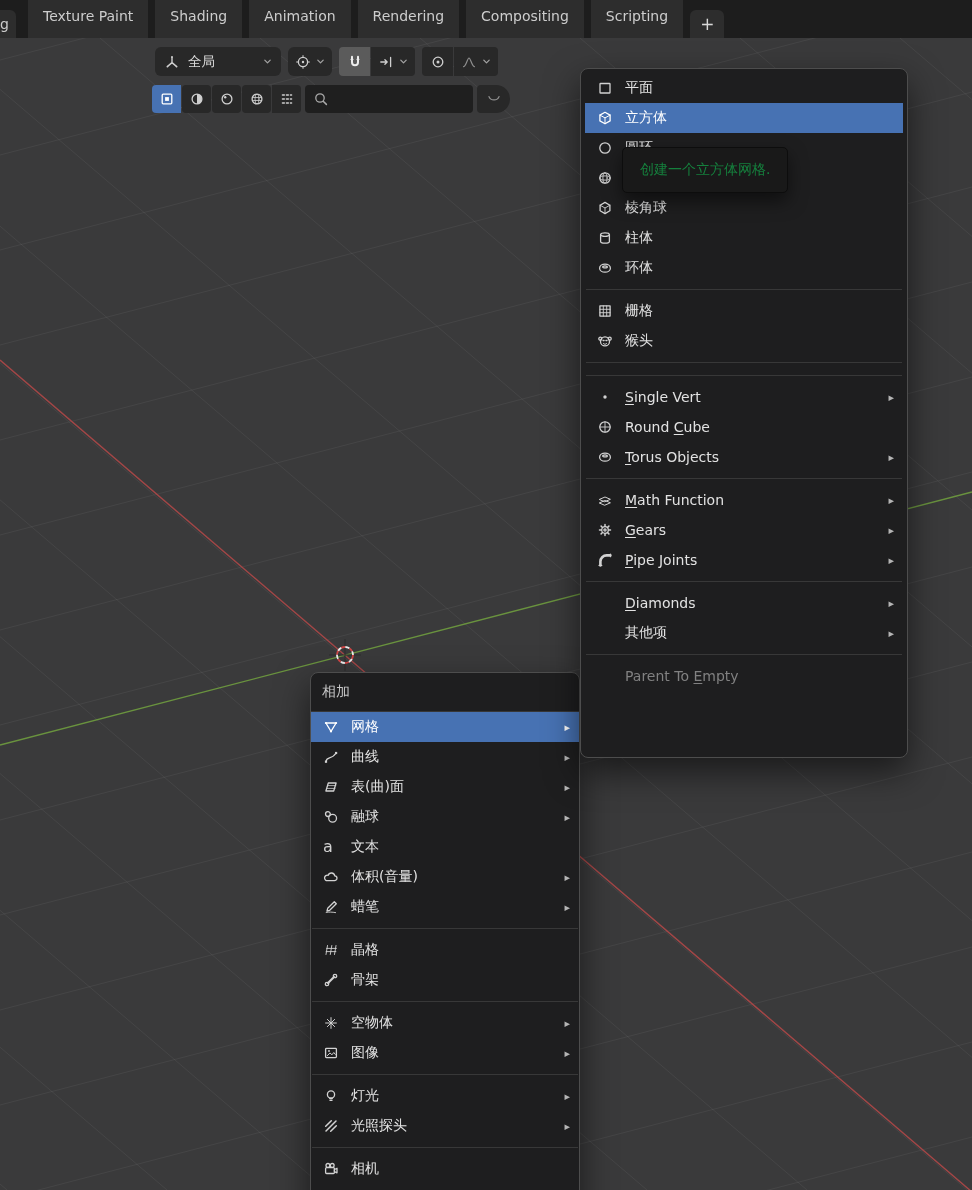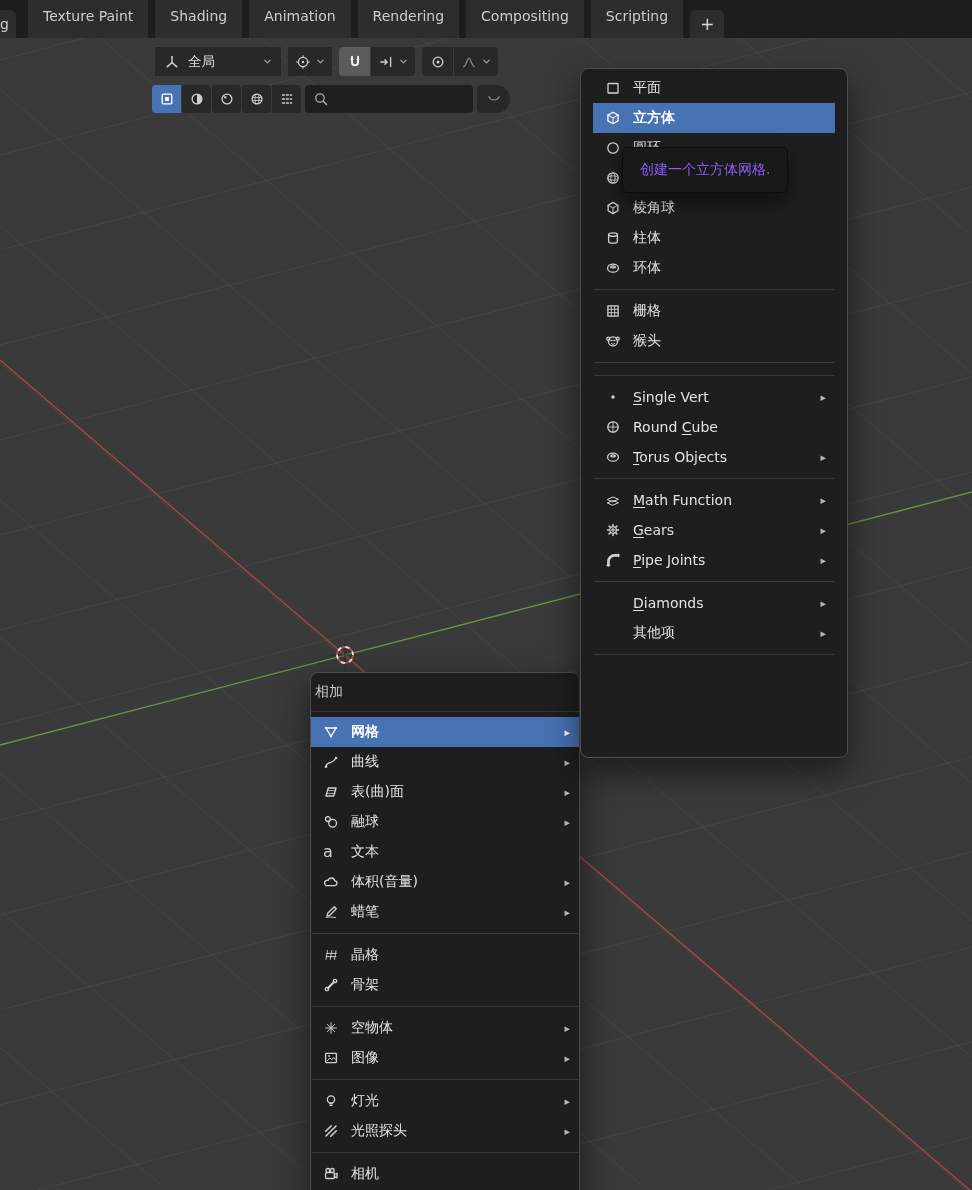--- a/index.html
+++ b/index.html
@@ -16,21 +16,21 @@
 
   
   #vp-svg{position:absolute;left:0;top:0;z-index:1;pointer-events:none;}
 
   
   #hrow1{position:absolute;left:155px;top:47px;display:flex;gap:7px;z-index:5;}
   #hrow2{position:absolute;left:152px;top:85px;display:flex;gap:4px;z-index:5;align-items:center;}
   .group{display:flex;gap:1px;}
   .group .wbtn:first-child{border-radius:4px 0 0 4px;}
   .group .wbtn:last-child{border-radius:0 4px 4px 0;}
-  .group .wbtn:only-child{border-radius:0;}
+  .group .wbtn:only-child{border-radius:6px;}
   .wbtn{height:29px;background:#282828;border-radius:4px;display:flex;align-items:center;justify-content:center;color:#cfcfcf;box-sizing:border-box;}
   .wbtn.dd{padding:0 7px;gap:5px;}
   .wbtn.wide{width:126px;justify-content:flex-start;padding:0 9px;}
   .wbtn.toggle{width:31px;}
   .wbtn.on{background:#5b5b5b;color:#ededed;}
   .wbtn.active{background:var(--accent);color:#fff;}
   .wbtn.dim,.wic.dim{color:#8f8f8f;}
   .wic{display:flex;align-items:center;}
   .wlabel{flex:1;font-size:13.5px;color:#dcdcdc;padding:0 8px 0 3px;text-align:left;}
   .wchev{display:flex;color:#a3a3a3;}
@@ -39,38 +39,38 @@
   .searchbox{width:168px;height:28px;background:#1f1f1f;border-radius:4px;display:flex;align-items:center;
              padding:0 8px;gap:6px;color:#a9a9a9;box-sizing:border-box;}
   .searchbox input{flex:1;background:transparent;border:0;outline:0;color:#ddd;font-size:13px;min-width:0;}
   .pill{width:33px;border-radius:4px 14px 14px 4px;}
 
   
   .menu{position:absolute;background:#1e1e1f;border:1px solid #4d4d4d;border-radius:8px;
         box-shadow:0 14px 34px rgba(0,0,0,.55);box-sizing:border-box;}
   #add-menu{left:310px;top:672px;width:270px;height:560px;z-index:10;padding:0 0 6px;
             border-bottom-left-radius:0;border-bottom-right-radius:0;overflow:hidden;}
-  #mesh-menu{left:580px;top:68px;width:268px;height:690px;z-index:11;padding:4px 12px 6px;}
-  .menu-title{height:38px;display:flex;align-items:center;padding:0 4px;font-size:14px;color:#c6c6c6;
-              border-bottom:1px solid #373737;margin-bottom:5px;}
+  #mesh-menu{left:580px;top:68px;width:328px;height:690px;z-index:11;padding:4px 4px 6px;}
+  .menu-title{height:38px;display:flex;align-items:center;padding:0 11px;font-size:14px;color:#c6c6c6;
+              border-bottom:1px solid #373737;}
   .menu-item{display:flex;align-items:center;height:30px;padding:0 9px 0 12px;}
   .mi-icon{width:28px;display:flex;align-items:center;color:#d2d2d2;flex:none;}
   .mi-label{flex:1;font-size:14px;color:#e2e2e2;white-space:nowrap;overflow:hidden;}
   .mi-arrow{flex:none;color:#b5b5b5;font-size:11px;padding-left:6px;min-width:10px;text-align:right;}
-  .menu-item.highlighted{background:var(--accent);font-weight:bold;}
+  .menu-item.highlighted{background:var(--accent);}
   .menu-item.highlighted .mi-label,.menu-item.highlighted .mi-icon,.menu-item.highlighted .mi-arrow{color:#fff;}
   .menu-item.disabled .mi-label{color:#818181;}
   .menu-sep{height:13px;position:relative;}
   .menu-sep::after{content:"";position:absolute;left:1px;right:1px;top:6px;height:1px;background:#383838;}
   u{text-underline-offset:2px;}
   .char-ic{font-size:16px;line-height:1;}
 
   
   #tooltip{position:absolute;left:622px;top:147px;z-index:40;background:#191919;border:1px solid #0d0d0d;
-           border-radius:5px;padding:13px 17px;font-size:14px;color:#8b5cf6;white-space:nowrap;
+           border-radius:5px;padding:13px 17px;font-size:14px;color:#15803d;white-space:nowrap;
            box-shadow:0 8px 18px rgba(0,0,0,.5);}
 </style>
 </head>
 <body>
 
 <div id="app">
 
   <svg id="vp-svg" width="972" height="1190">
       <line x1="0" y1="60" x2="972" y2="-193" stroke="#ffffff" stroke-width="1" opacity="0.05"></line>
       <line x1="0" y1="155" x2="972" y2="-98" stroke="#ffffff" stroke-width="1" opacity="0.05"></line>
@@ -674,20 +674,25 @@
           <span class="mi-icon"></span>
           <span class="mi-label"><u>D</u>iamonds</span>
           <span class="mi-arrow">▸</span>
         </div>
         <div class="menu-item">
           <span class="mi-icon"></span>
           <span class="mi-label">其他项</span>
           <span class="mi-arrow">▸</span>
         </div>
         <div class="menu-sep"></div>
+        <div class="menu-item disabled">
+          <span class="mi-icon"></span>
+          <span class="mi-label">Parent To <u>E</u>mpty</span>
+          <span class="mi-arrow"></span>
+        </div>
       </div>
   </div>
 
   <div id="tooltip">
     <span>创建一个立方体网格.</span>
   </div>
 
 </div>
 
 </body></html>

